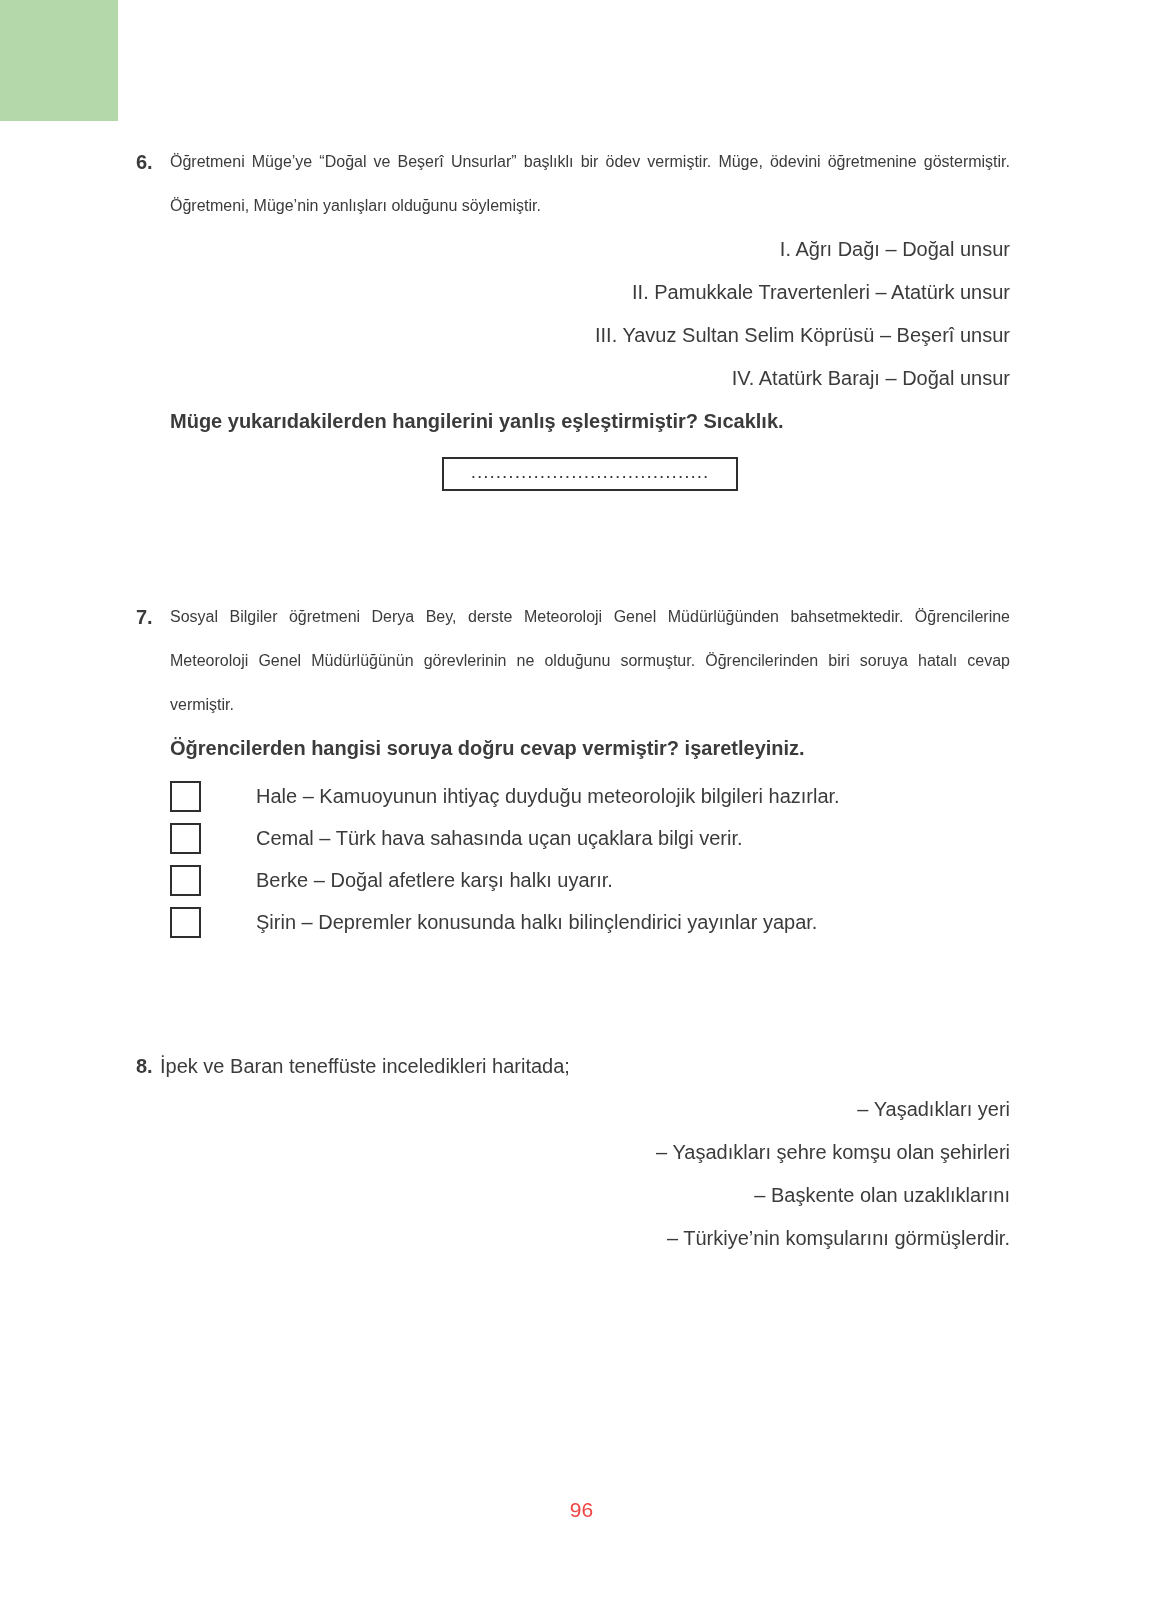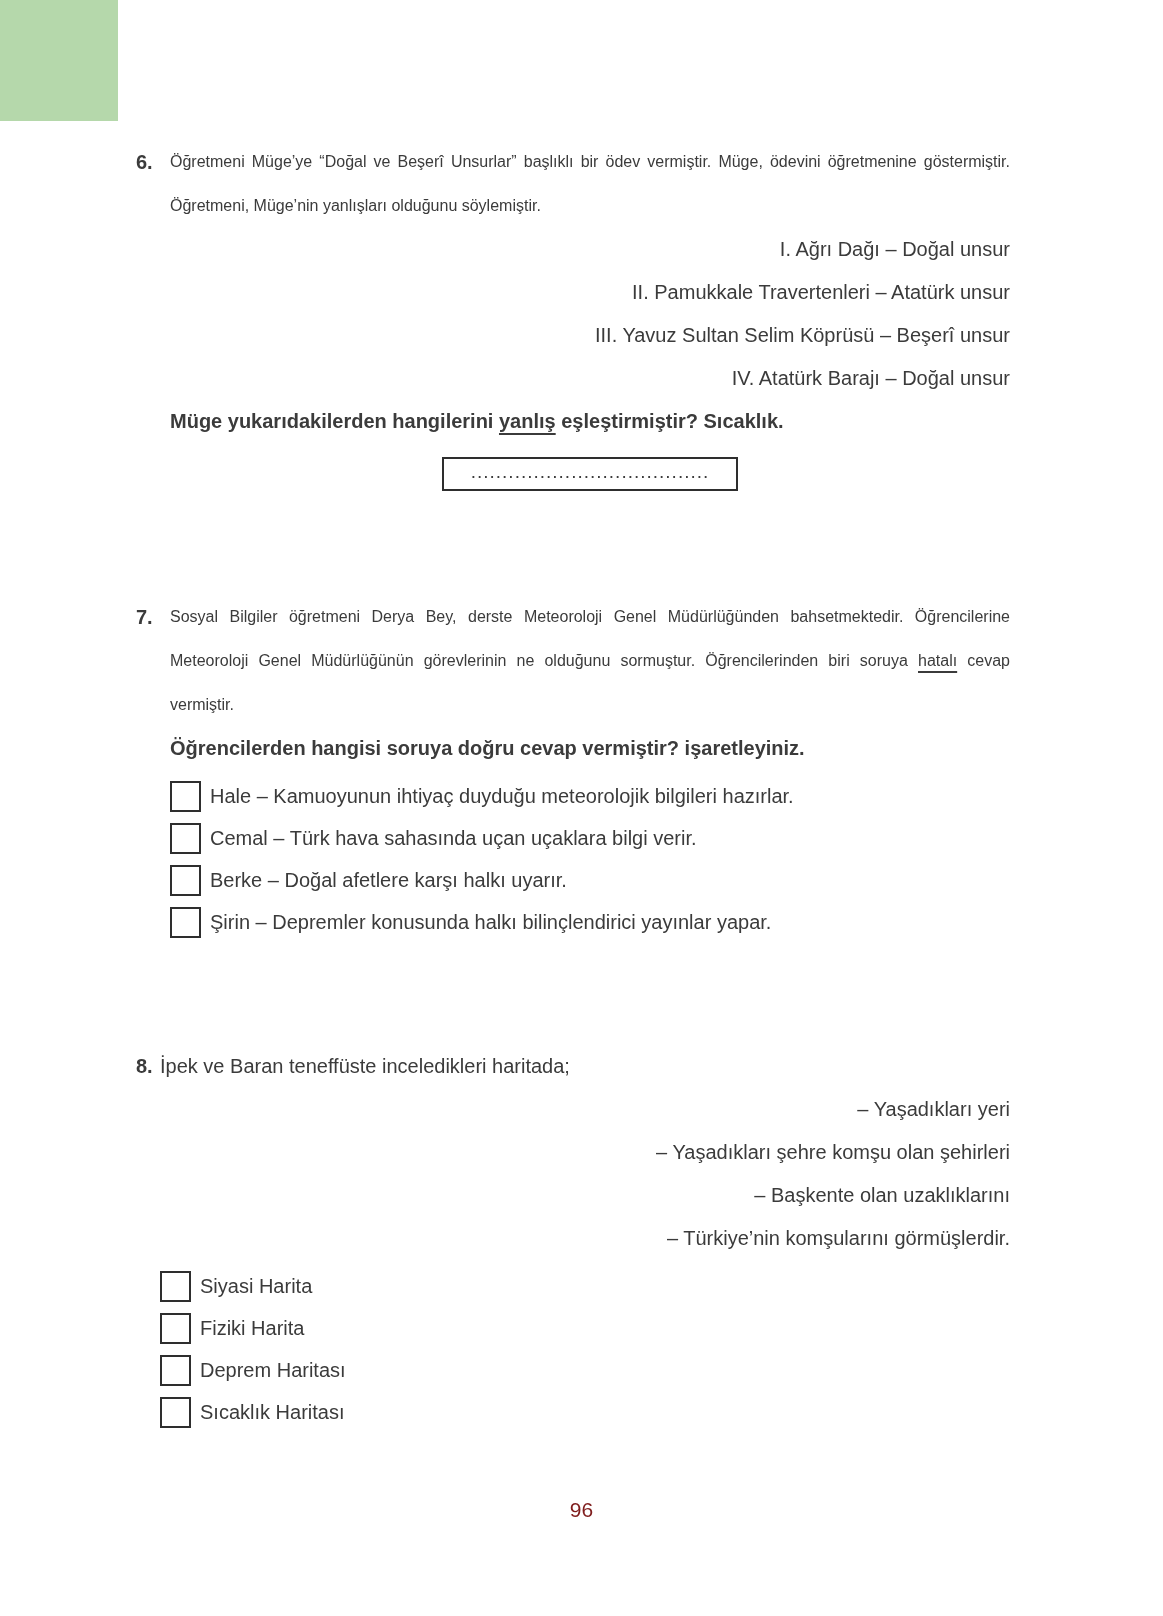--- a/index.html
+++ b/index.html
@@ -54,21 +54,20 @@
     font-size: 20px;
     line-height: 43px;
     text-align: right;
   }
   .prompt {
     font-size: 20px;
     line-height: 43px;
     font-weight: bold;
   }
   .u {
-    text-decoration: underline;
     text-underline-offset: 5px;
     text-decoration-thickness: 2px;
     margin-top: 24px;
   }
   .answer-box {
     margin: 14px auto 0 auto;
     width: 296px;
     height: 34px;
     border: 2px solid #2e2e2e;
     display: flex;
@@ -79,20 +78,21 @@
     font-size: 19px;
     letter-spacing: 1px;
     color: #3b3b3b;
     transform: translateY(-2px);
   }
   .options { margin-top: 5px; }
   .option-row {
     display: flex;
     align-items: center;
     height: 42px;
+    gap: 46px;
   }
   .checkbox {
     width: 31px;
     height: 31px;
     border: 2px solid #2e2e2e;
     background: #ffffff;
     flex: 0 0 31px;
     margin-right: 9px;
   }
   .option-label {
@@ -102,21 +102,21 @@
   }
   .page-footer {
     position: absolute;
     bottom: 94px;
     left: 0;
     width: 100%;
     text-align: center;
   }
   .page-number {
     font-size: 21px;
-    color: #7f1d1d;
+    color: #ef4444;
   }
 </style>
 </head>
 <body>
 
 <div class="page">
 
   <div class="corner-block"></div>
 
   <main class="content">
@@ -163,38 +163,20 @@
     </section>
 
     <section class="question q8">
       <div class="q-num">8.</div>
       <div class="q-body">
         <p class="plain-intro">İpek ve Baran teneffüste inceledikleri haritada;</p>
         <p class="item">– Yaşadıkları yeri</p>
         <p class="item">– Yaşadıkları şehre komşu olan şehirleri</p>
         <p class="item">– Başkente olan uzaklıklarını</p>
         <p class="item">– Türkiye’nin komşularını görmüşlerdir.</p>
-        <div class="options">
-          <div class="option-row">
-            <span class="checkbox"></span>
-            <span class="option-label">Siyasi Harita</span>
-          </div>
-          <div class="option-row">
-            <span class="checkbox"></span>
-            <span class="option-label">Fiziki Harita</span>
-          </div>
-          <div class="option-row">
-            <span class="checkbox"></span>
-            <span class="option-label">Deprem Haritası</span>
-          </div>
-          <div class="option-row">
-            <span class="checkbox"></span>
-            <span class="option-label">Sıcaklık Haritası</span>
-          </div>
-        </div>
       </div>
     </section>
 
   </main>
 
   <footer class="page-footer">
     <span class="page-number">96</span>
   </footer>
 
 </div>

